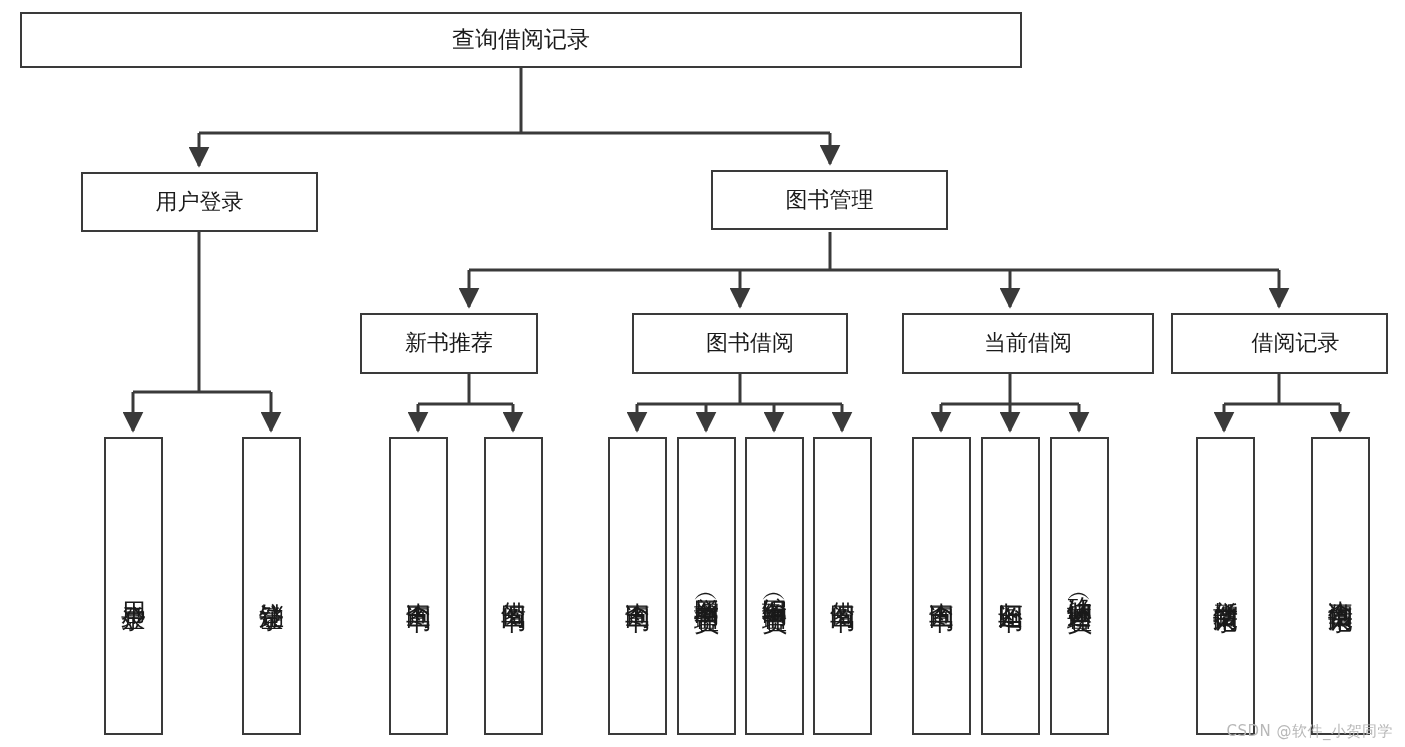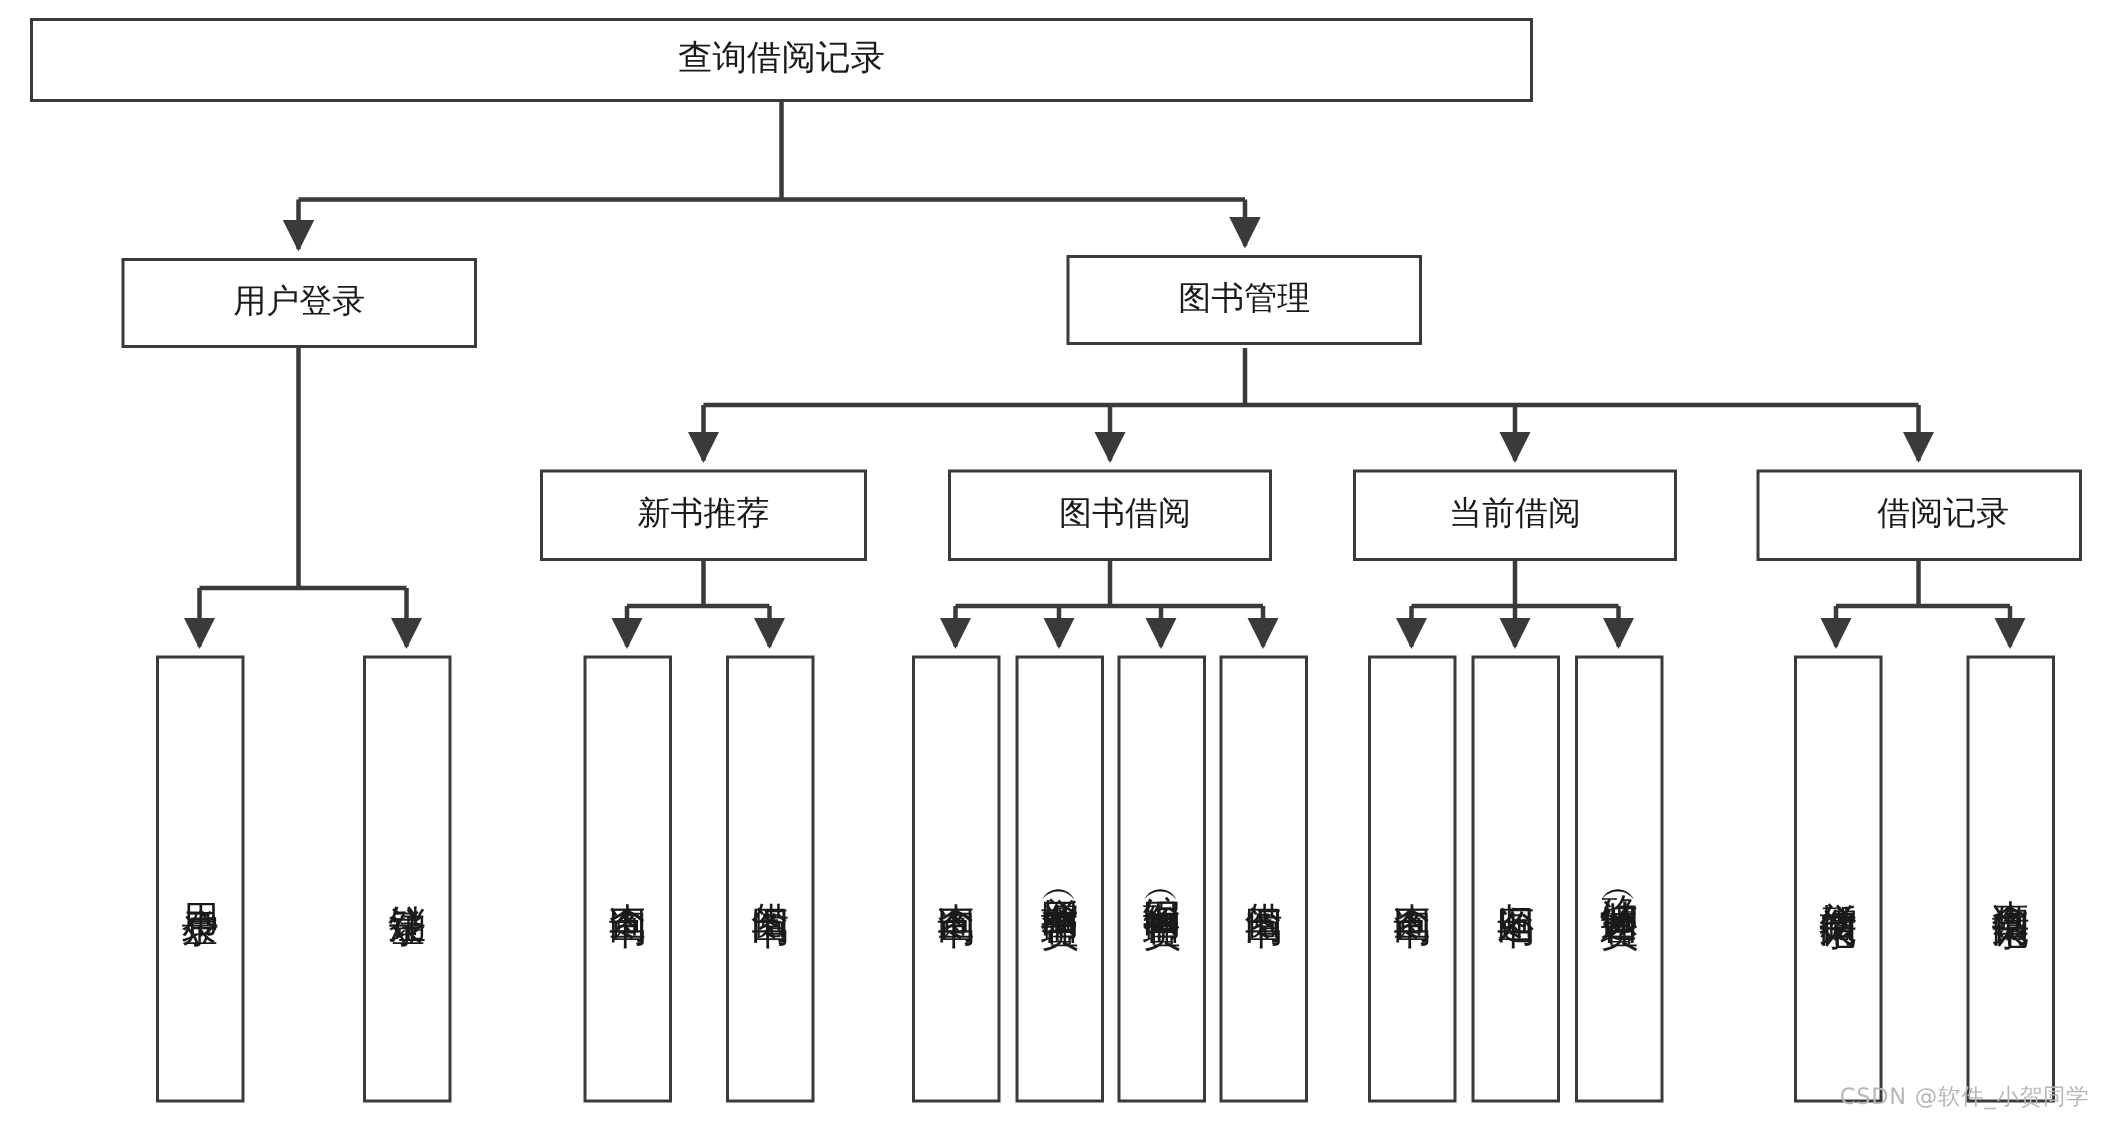--- a/index.html
+++ b/index.html
@@ -135,27 +135,27 @@
     <span class="node-label">查询借阅记录</span>
   </div>
 
   <div class="node h" style="left:81px; top:172px; width:237px; height:60px;">
     <span class="node-label">用户登录</span>
   </div>
   <div class="node h" style="left:711px; top:170px; width:237px; height:60px;">
     <span class="node-label">图书管理</span>
   </div>
 
-  <div class="node h" style="left:360px; top:313px; width:218px; height:61px;">
+  <div class="node h" style="left:360px; top:313px; width:178px; height:61px;">
     <span class="node-label">新书推荐</span>
   </div>
   <div class="node h" style="left:632px; top:313px; width:216px; height:61px;padding-left:20px;">
     <span class="node-label">图书借阅</span>
   </div>
-  <div class="node h" style="left:902px; top:313px; width:216px; height:61px;">
+  <div class="node h" style="left:902px; top:313px; width:252px; height:61px;">
     <span class="node-label">当前借阅</span>
   </div>
   <div class="node h" style="left:1171px; top:313px; width:217px; height:61px;padding-left:32px;">
     <span class="node-label">借阅记录</span>
   </div>
 
   <div class="node v" style="left:104px; top:437px; width:59px; height:298px;">
     <span class="node-label">用户登录</span>
   </div>
   <div class="node v" style="left:242px; top:437px; width:59px; height:298px;">

